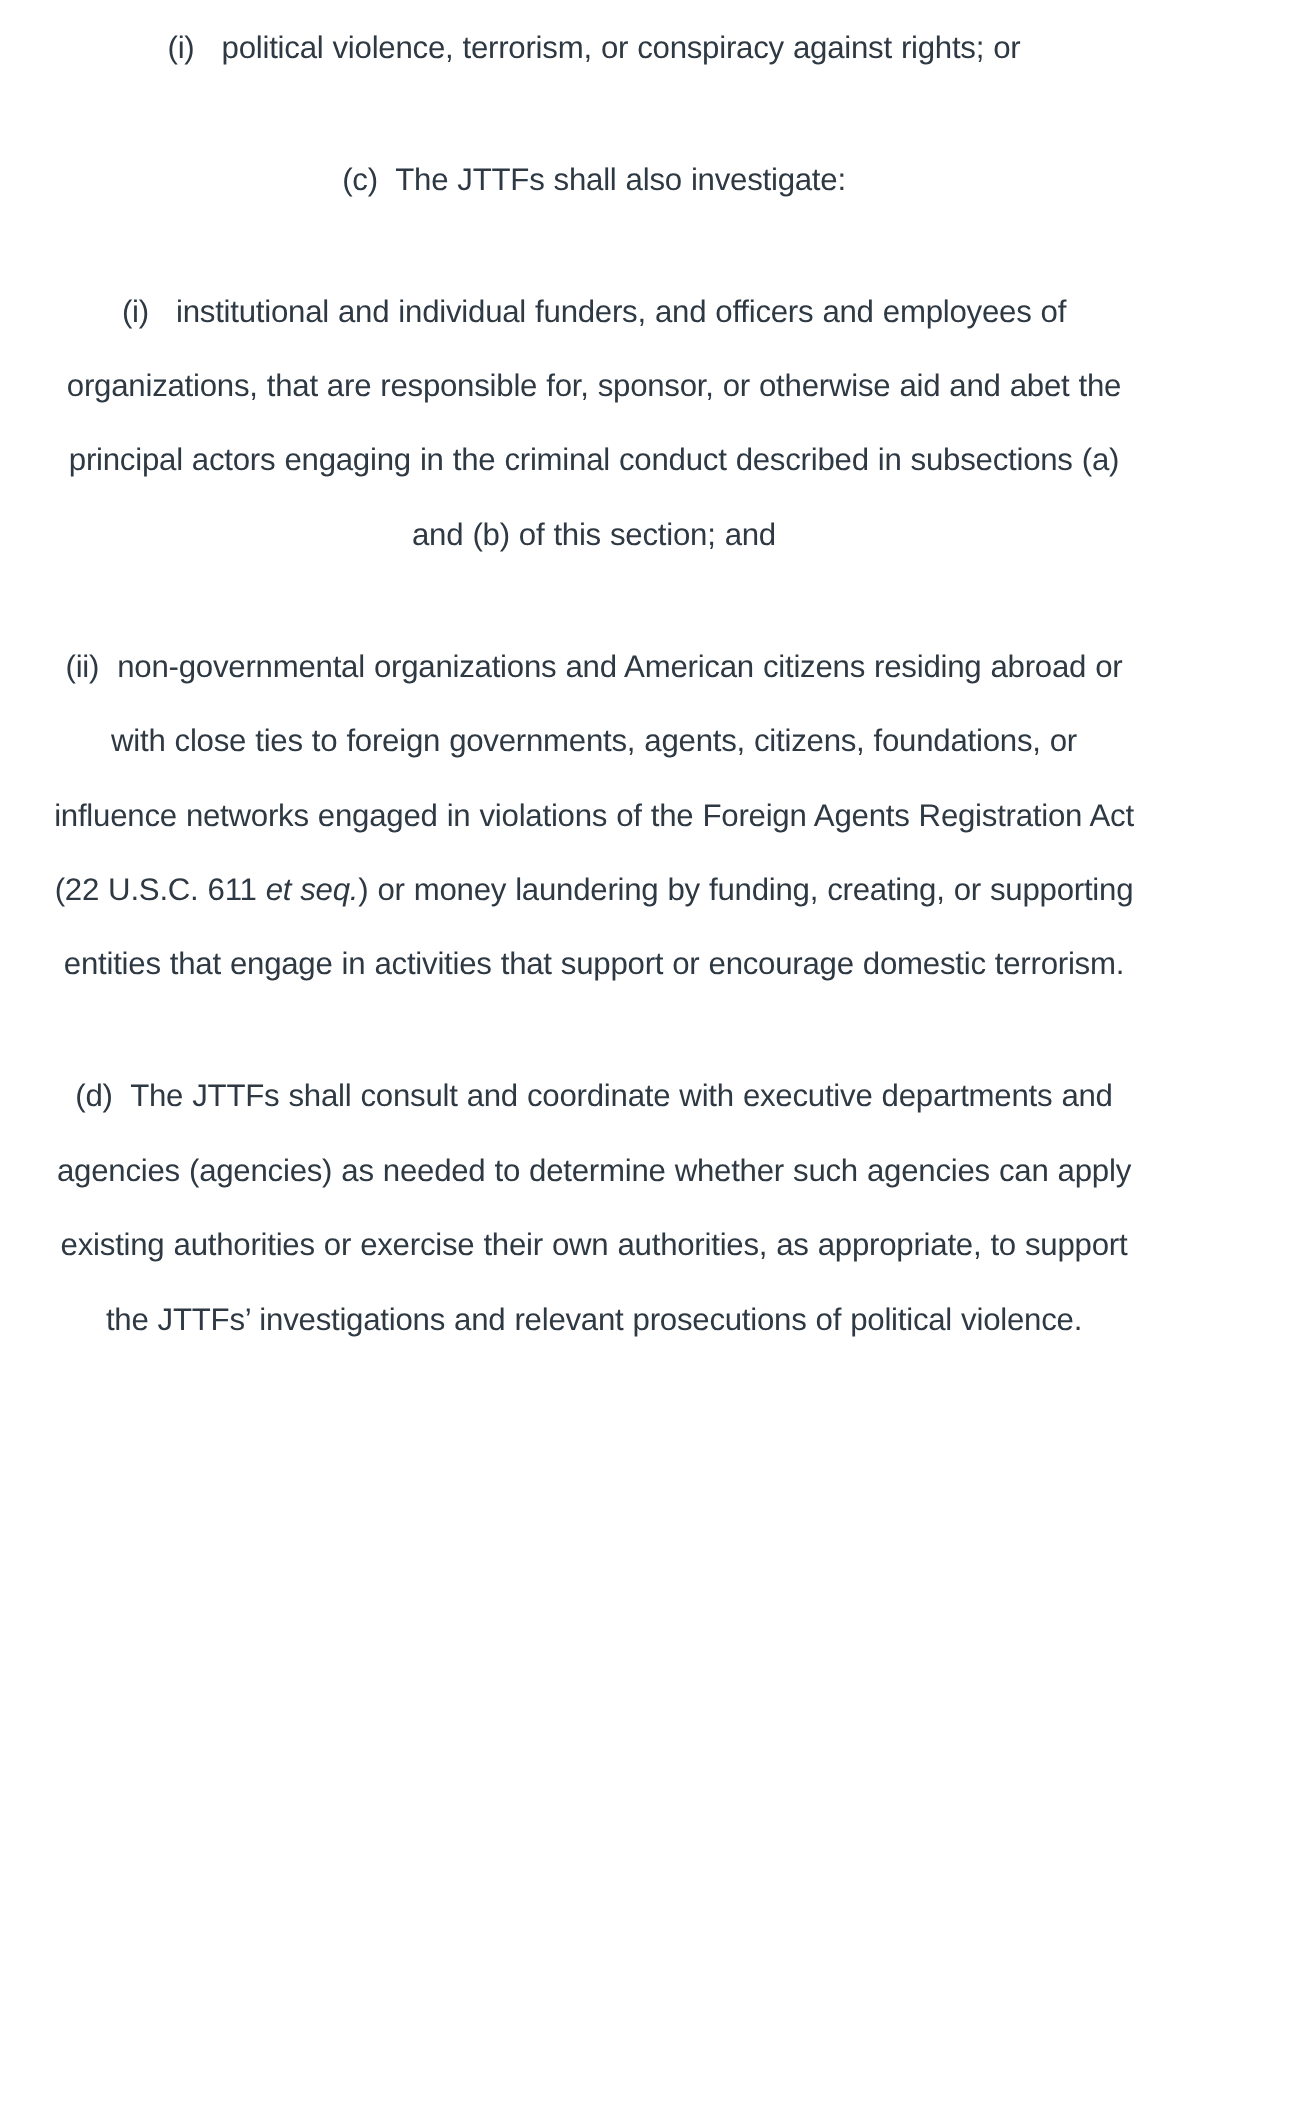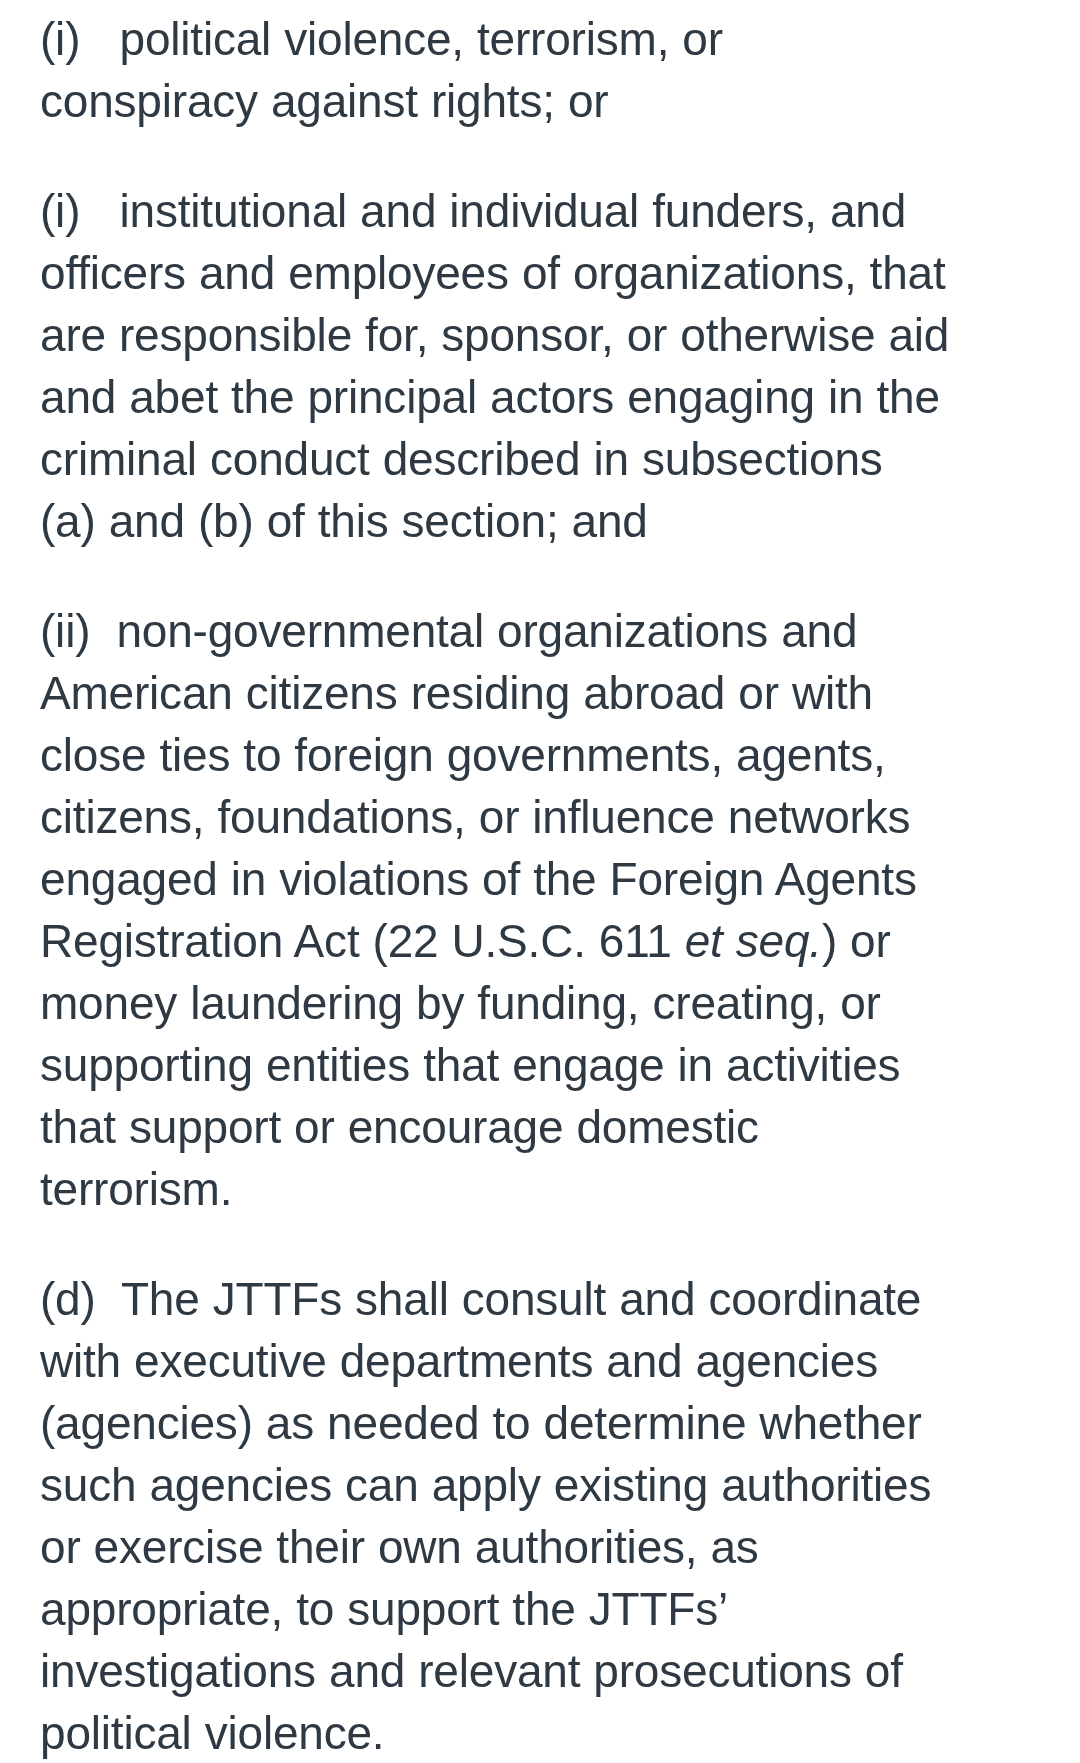--- a/index.html
+++ b/index.html
@@ -14,25 +14,26 @@
     color: #2e3943;
     -webkit-font-smoothing: antialiased;
   }
   .doc {
     padding: 8px 40px 0 40px;
     box-sizing: border-box;
   }
   .doc p {
     margin: 0 0 48px 0;
     max-width: 910px;
-    font-size: 46px;
+    font-size: 26px;
     line-height: 62px;
     letter-spacing: -0.2px;
     white-space: pre-wrap;
     word-spacing: 0.5px;
+    text-align: center;
   }
   .doc p:last-child {
     margin-bottom: 0;
   }
   a.doc-link {
     color: inherit;
     text-decoration-thickness: 2.5px;
     text-underline-offset: 7px;
     cursor: pointer;
   }
@@ -41,20 +42,21 @@
   }
 </style>
 </head>
 <body>
 
 <div class="doc">
 
   <p>(i)   political violence, terrorism, or conspiracy against rights; or</p>
 
 
+  <p>(c)  The JTTFs shall also investigate:</p>
 
   <p>(i)   institutional and individual funders, and officers and employees of organizations, that are responsible for, sponsor, or otherwise aid and abet the principal actors engaging in the criminal conduct described in subsections (a) and (b) of this section; and</p>
 
   <p><span>(ii)  non-governmental organizations and American citizens residing abroad or with close ties to foreign governments, agents, citizens, foundations, or influence networks engaged in violations of the </span><a class="doc-link">Foreign Agents Registration Act </a><span>(22 U.S.C. 611 </span><em class="latin">et seq.</em><span>) or money laundering by funding, creating, or supporting entities that engage in activities that support or encourage domestic terrorism.</span></p>
 
   <p>(d)  The JTTFs shall consult and coordinate with executive departments and agencies (agencies) as needed to determine whether such agencies can apply existing authorities or exercise their own authorities, as appropriate, to support the JTTFs’ investigations and relevant prosecutions of political violence.</p>
 
 </div>
 
 </body></html>

